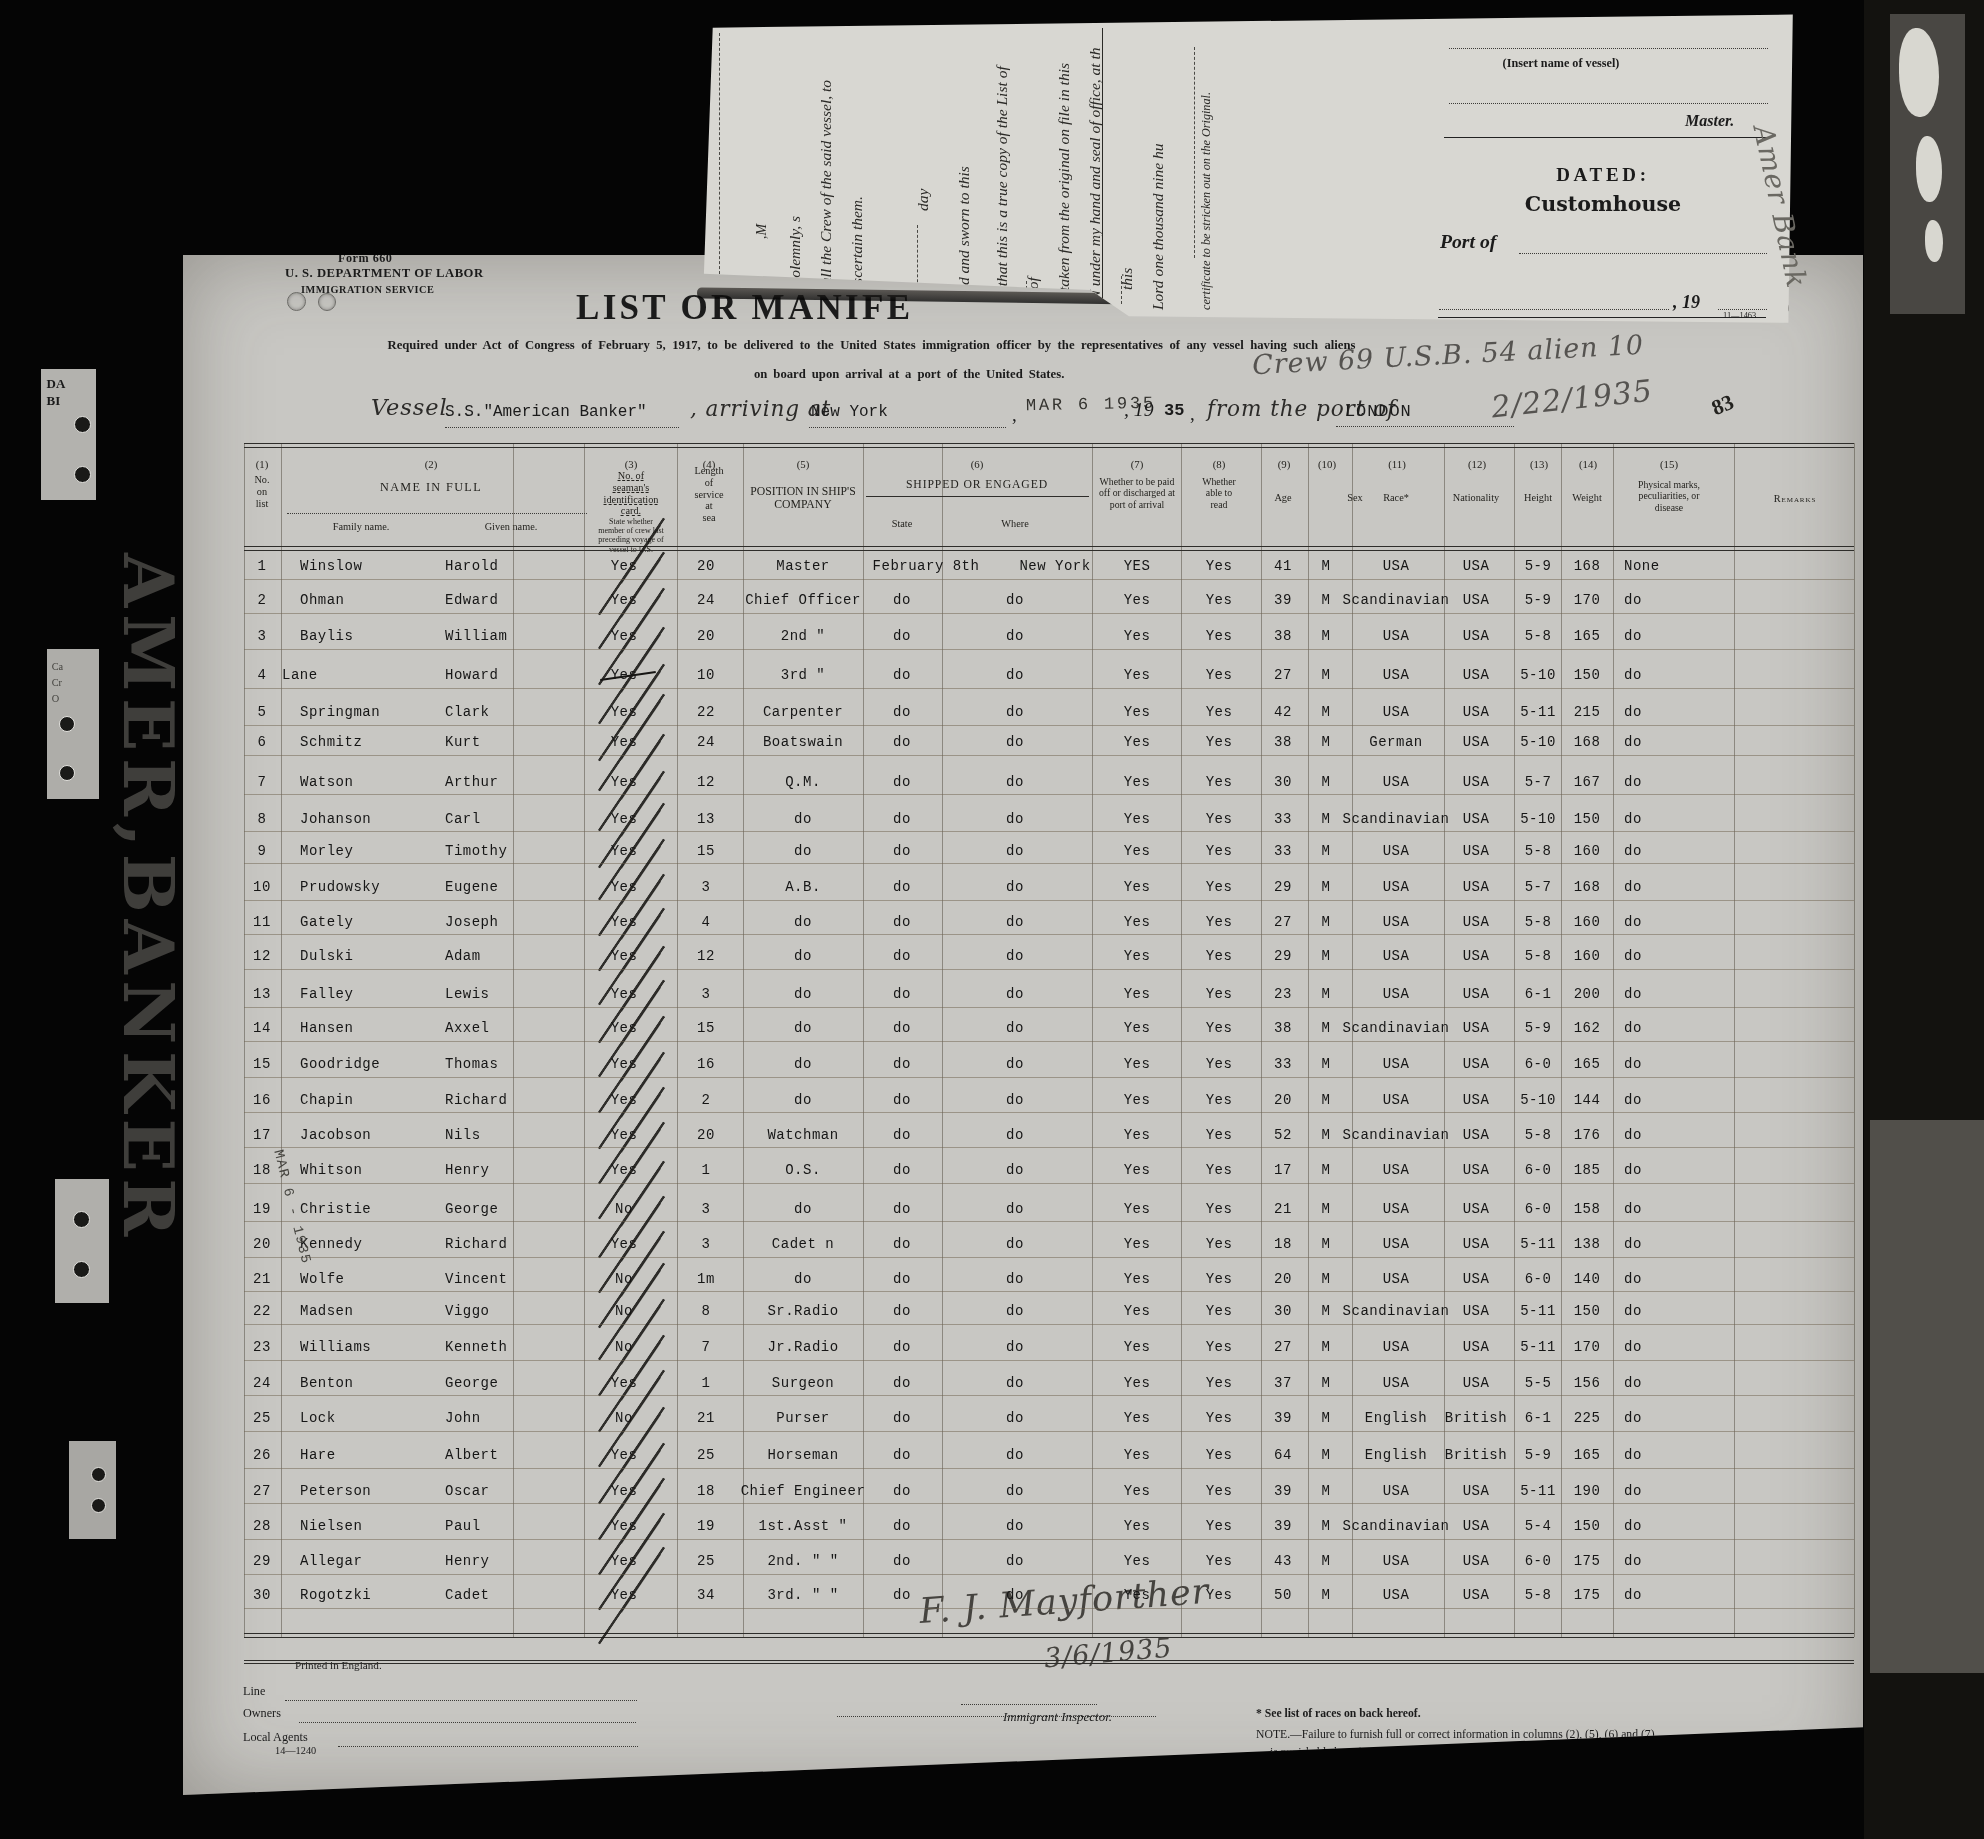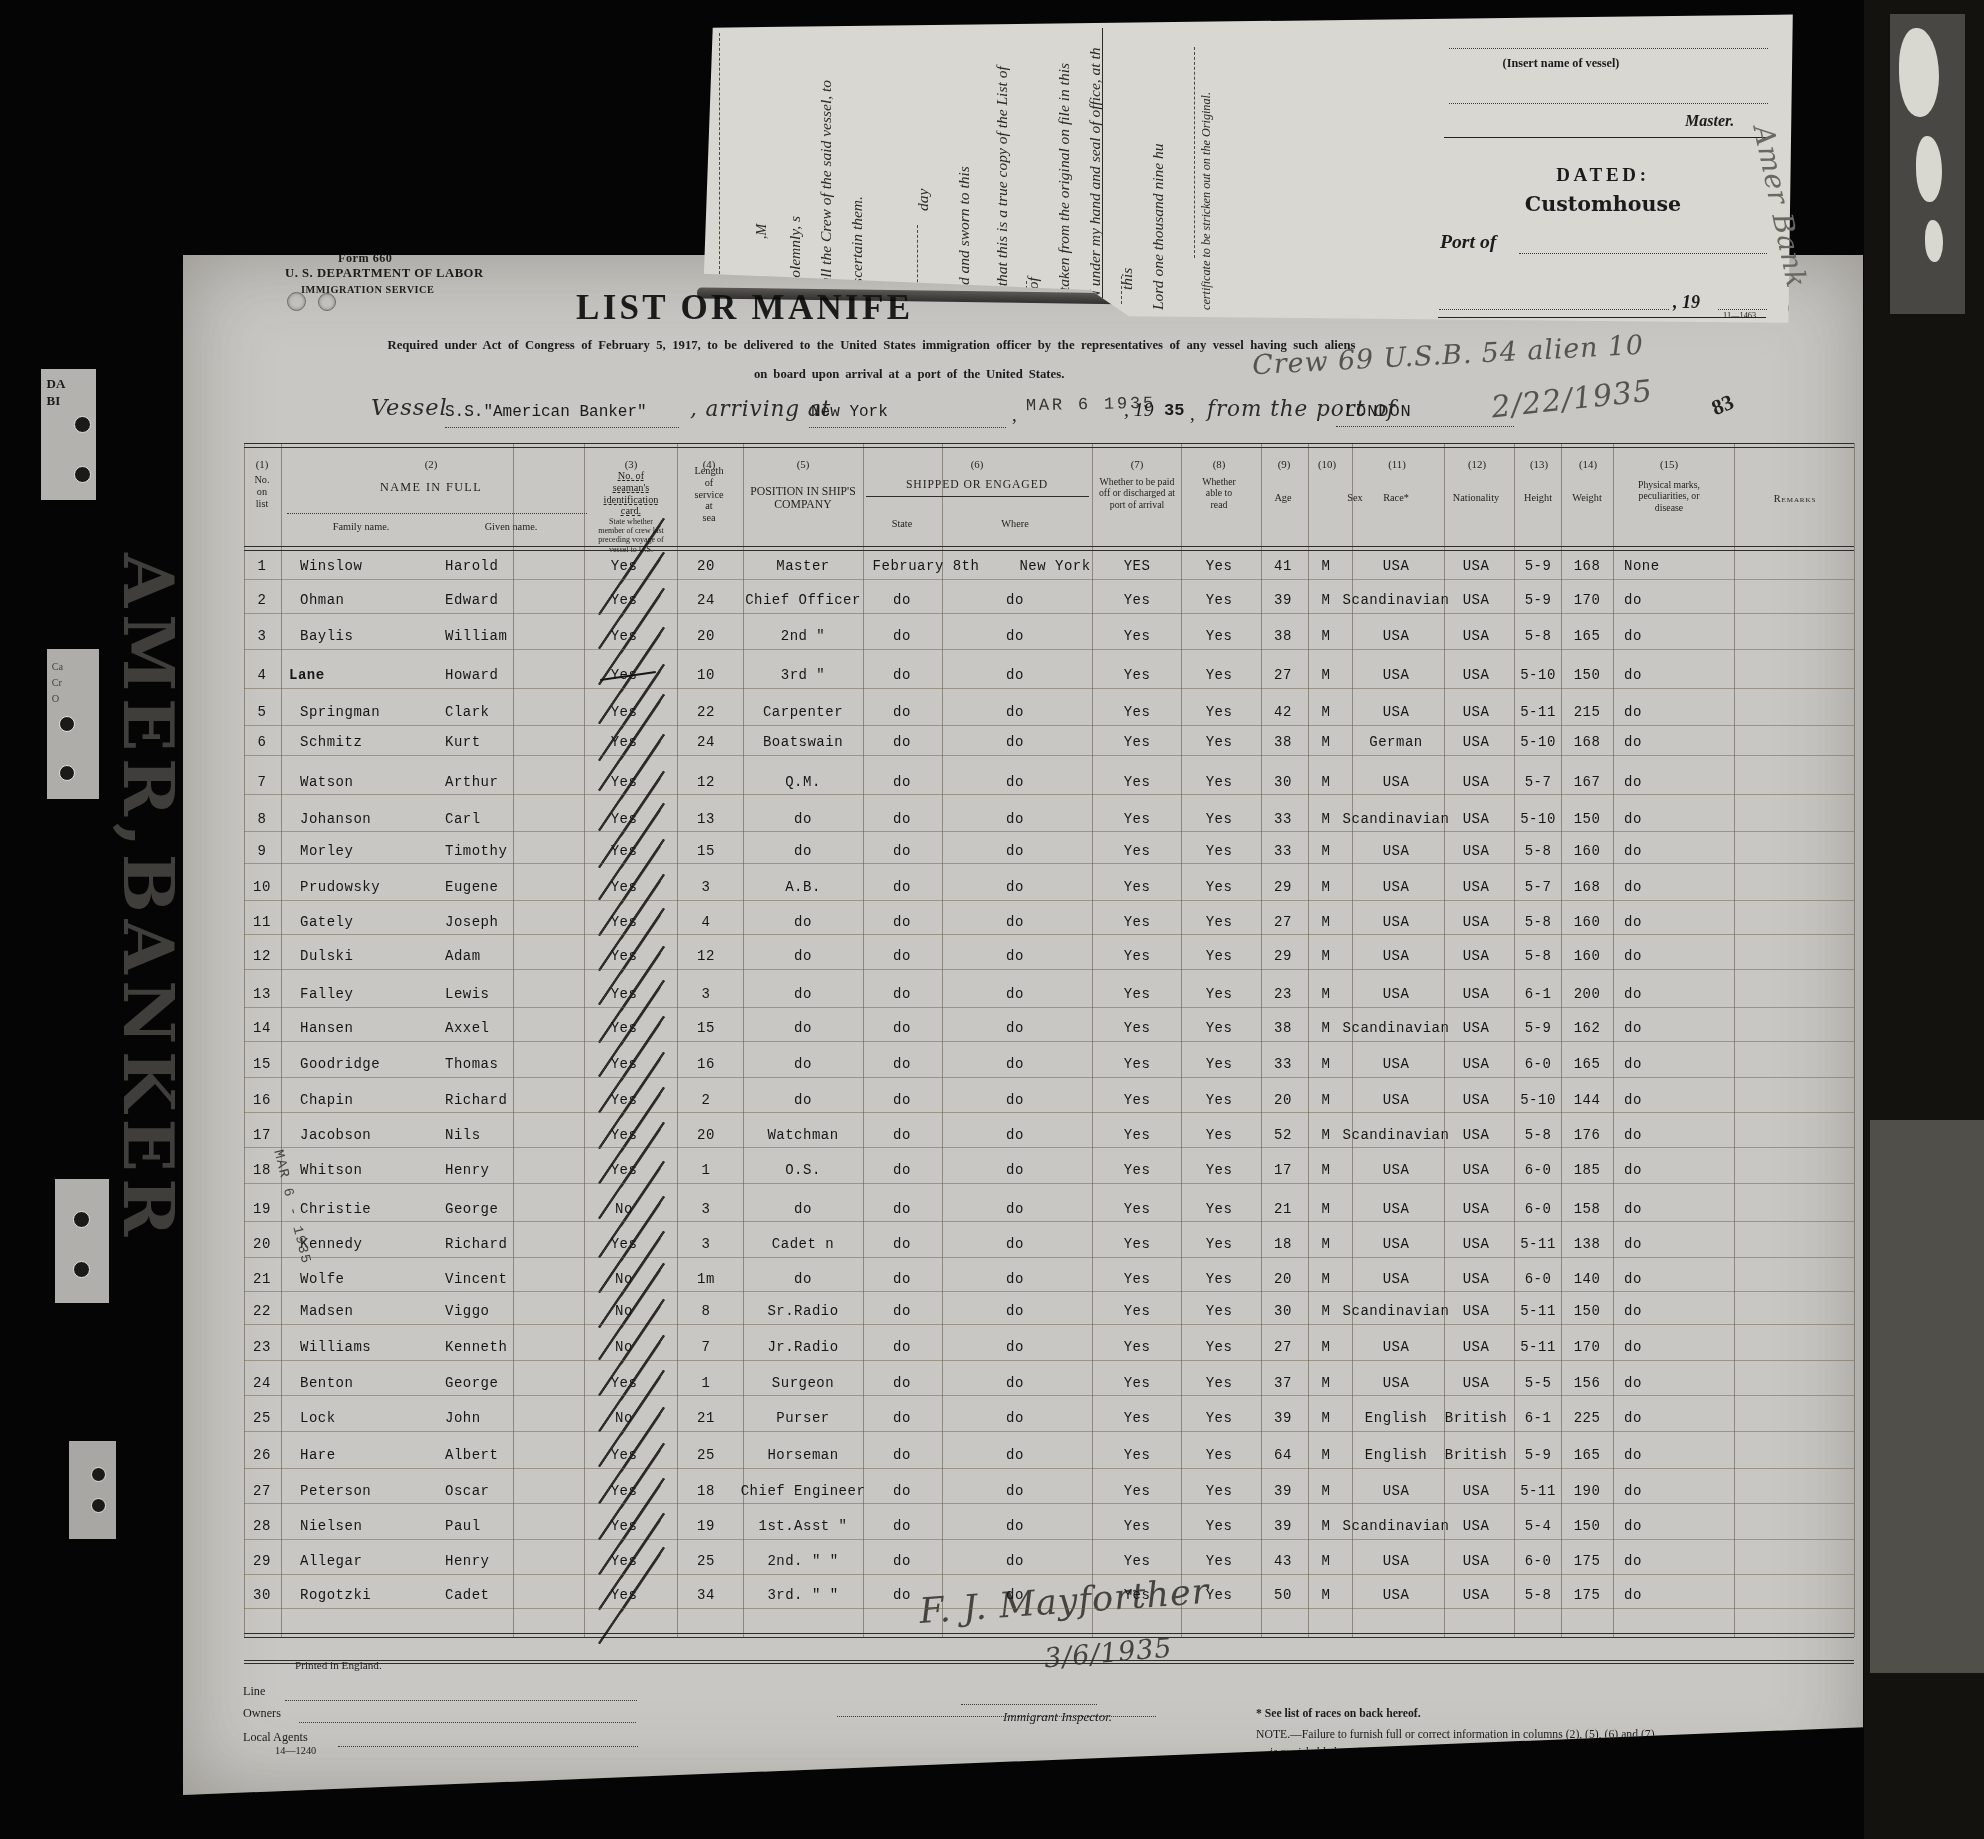--- a/index.html
+++ b/index.html
@@ -238,21 +238,21 @@
         <span class="cell c" style="left: 1293px; top: 0px;">USA</span>
         <span class="cell c" style="left: 1355px; top: 0px;">5-8</span>
         <span class="cell c" style="left: 1404px; top: 0px;">165</span>
         <span class="cell" style="left: 1441px; top: 0px;">do</span>
         <div class="slash" style="left: 390px; top: 6.6px;"></div>
         <div class="slash2" style="left: 423px; top: -3.7px;"></div>
       </div>
       <div class="gridh" style="left: 61px; top: 394px; width: 1610px;"></div>
       <div class="abs" style="left: 0px; top: 412px; width: 100%; height: 0px;">
         <span class="cell c" style="left: 79px; top: 0px;">4</span>
-        <span class="cell" style="left: 106px; top: 0px; font-weight: bold;">Lane</span>
+        <span class="cell" style="left: 99px; top: 0px;">Lane</span>
         <span class="cell" style="left: 262px; top: 0px;">Howard</span>
         <span class="cell c" style="left: 441px; top: 0px;">Yes</span>
         <span class="cell c" style="left: 523px; top: 0px;">10</span>
         <span class="cell c" style="left: 620px; top: 0px;">3rd  "</span>
         <span class="cell c" style="left: 719px; top: 0px;">do</span>
         <span class="cell c" style="left: 832px; top: 0px;">do</span>
         <span class="cell c" style="left: 954px; top: 0px;">Yes</span>
         <span class="cell c" style="left: 1036px; top: 0px;">Yes</span>
         <span class="cell c" style="left: 1100px; top: 0px;">27</span>
         <span class="cell c" style="left: 1143px; top: 0px;">M</span>

